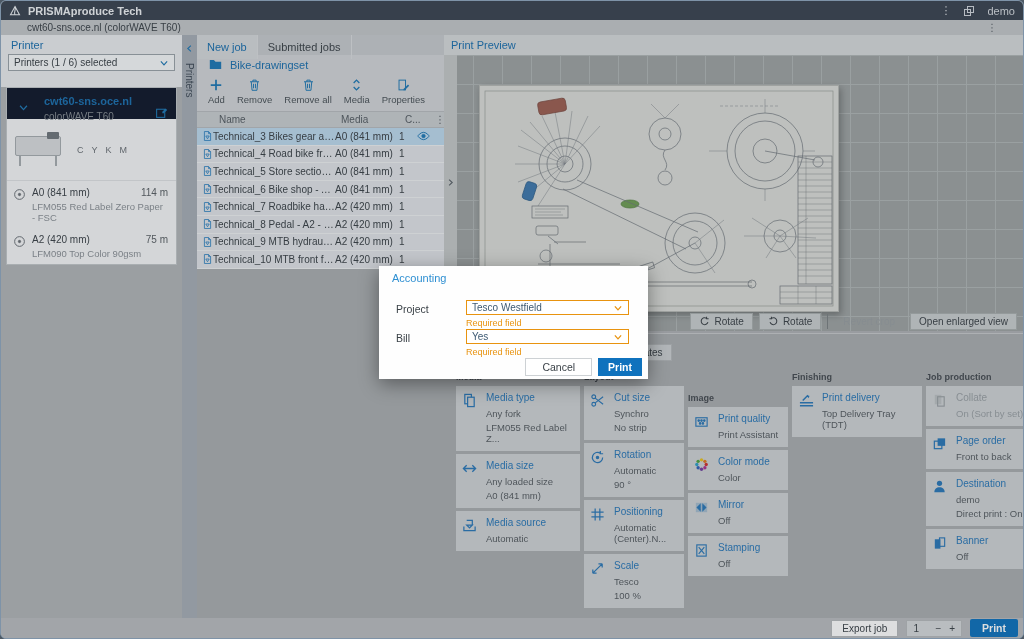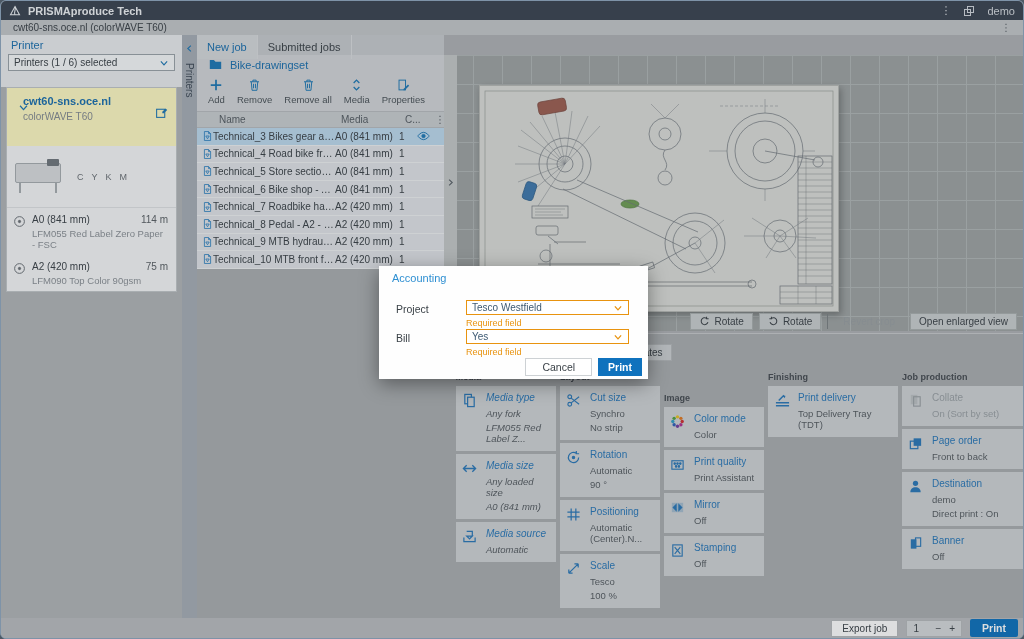--- a/index.html
+++ b/index.html
@@ -4,32 +4,32 @@
 <style>
   html,body{margin:0;padding:0;background:#4e5a66;font-family:"Liberation Sans",sans-serif;}
   #window{position:relative;width:1024px;height:639px;margin:0 auto;background:#aeb1b4;
     border:1px solid #7e93a8;border-radius:6px;overflow:hidden;box-sizing:border-box;}
   *{box-sizing:border-box;}
   
   #titlebar{position:absolute;left:0;top:0;width:100%;height:19px;background:#3a4350;color:#eef1f4;
     display:flex;align-items:center;font-size:11px;font-weight:bold;padding:0 8px;z-index:5;}
   #titlebar .right{margin-left:auto;display:flex;align-items:center;gap:12px;font-weight:normal;color:#d6dbe0;}
   #subbar{position:absolute;left:0;top:19px;width:100%;height:15px;background:#c3c6c9;color:#3b4248;
-    font-size:10px;display:flex;align-items:center;padding:0 12px;z-index:5;gap:32px;}
+    font-size:10px;display:flex;align-items:center;padding:0 26px;z-index:5;gap:32px;}
   #subbar .right{margin-left:auto;color:#5a6268;}
   
   #sidebar{position:absolute;left:0;top:34px;width:181px;bottom:20px;background:#b1b4b7;}
   #sidebar .topstrip{position:absolute;left:0;top:0;width:100%;height:52px;background:#e9ebed;}
   .label-blue{color:#1a6fae;}
   #printer-label{position:absolute;left:10px;top:4px;font-size:11px;}
   #printer-select{position:absolute;left:7px;top:19px;width:167px;height:17px;background:#f6f8f9;
     border:1px solid #9aa2a8;font-size:10px;color:#3b4248;display:flex;align-items:center;padding:0 5px;}
   #printer-select .chev{margin-left:auto;color:#1d78b5;}
   #printer-card{position:absolute;left:5px;top:52px;width:171px;background:#f5f6f7;border:1px solid #c2c6c9;}
-  #card-header{background:#fef9c3;height:58px;position:relative;padding:7px 8px 0 16px;}
+  #card-header{background:#0f172a;height:31px;position:relative;padding:7px 8px 0 37px;}
   #card-header .chev{position:absolute;left:11px;top:14px;color:#1d78b5;}
   #card-header .edit{position:absolute;right:8px;top:18px;color:#1d78b5;}
   #card-name{font-size:11px;font-weight:bold;color:#1a6fae;}
   #card-model{font-size:10px;color:#848b91;margin-top:4px;}
   #toner-row{display:flex;align-items:center;height:62px;border-bottom:1px solid #dfe2e4;padding:0 6px;}
   .printer-pic{width:52px;height:40px;position:relative;}
   .printer-pic .body{position:absolute;left:2px;top:6px;width:46px;height:20px;background:#d9dcde;border:1px solid #a7adb1;border-radius:2px;}
   .printer-pic .panel{position:absolute;right:6px;top:2px;width:12px;height:7px;background:#6f767c;border-radius:1px;}
   .printer-pic .legs{position:absolute;left:6px;top:26px;width:38px;height:10px;border-left:2px solid #a7adb1;border-right:2px solid #a7adb1;}
   .toners{display:flex;gap:8px;margin-left:12px;}
@@ -395,20 +395,23 @@
             </svg>
           </span>
           <span class="col-name">Technical_10 MTB front fork - ...</span>
           <span class="col-media">A2 (420 mm)</span>
           <span class="col-copies">1</span>
         </div>
       </div>
   </div>
 
   <div id="preview">
+    <div id="pv-header">
+      <span class="label-blue">Print Preview</span>
+    </div>
     <div id="pv-canvas">
       <div id="sheet">
         <svg width="358" height="225" viewBox="0 0 358 225" fill="none" stroke="#70767c" stroke-width="0.7">
           <rect x="5" y="5" width="348" height="215" stroke="#9a9f9b"></rect>
 
           <circle cx="85" cy="78" r="26"></circle>
             <circle cx="85" cy="78" r="18"></circle>
             <circle cx="85" cy="78" r="8"></circle>
           <path d="M85 78 41 44M85 78 50 36M85 78 62 30M85 78 75 26M85 78 92 25M85 78 108 30M85 78 120 40M85 78 38 60M85 78 35 78M85 78 38 96M85 78 46 110M85 78 58 120" stroke="#82878d" stroke-width="0.5"></path>
           <rect x="58" y="14" width="28" height="13" rx="3" fill="#9c5f52" stroke="#7c4a40" transform="rotate(-10 72 20)"></rect>
@@ -491,21 +494,21 @@
           <span>Revert crop</span>
         </button>
         <button class="pvbtn">
           <span>Open enlarged view</span>
         </button>
       </div>
 
     <div id="settings">
       <div id="templates-btn">Templates</div>
       <div id="sections">
-          <div class="section" style="width: 100px; font-style: italic;">
+          <div class="section" style="width: 124px;">
             <div class="section-title">Media</div>
             <div class="tiles">
               <div class="tile">
                 <span class="ticon">
                   <svg width="15" height="15" viewBox="0 0 16 16" stroke="currentColor" fill="none" stroke-width="1.3">
                     <rect x="3" y="1.5" width="7" height="10"></rect>
                     <rect x="6" y="4.5" width="7" height="10" fill="#ced2d5"></rect>
                   </svg>
                 </span>
                 <div>
@@ -591,20 +594,36 @@
                   <div class="ttitle">Scale</div>
                   <div class="tline">Tesco</div>
                   <div class="tline">100 %</div>
                 </div>
               </div>
             </div>
           </div>
           <div class="section" style="width: 100px; margin-top: 21px;">
             <div class="section-title">Image</div>
             <div class="tiles">
+              <div class="tile">
+                <span class="ticon">
+                  <svg width="15" height="15" viewBox="0 0 16 16" stroke="currentColor" fill="none" stroke-width="1.2">
+                    <rect x="2" y="4" width="12" height="9"></rect>
+                    <circle cx="5" cy="7" r="0.8" fill="currentColor"></circle>
+                    <circle cx="8" cy="7" r="0.8" fill="currentColor"></circle>
+                    <circle cx="11" cy="7" r="0.8" fill="currentColor"></circle>
+                    <circle cx="6.5" cy="10" r="0.8" fill="currentColor"></circle>
+                    <circle cx="9.5" cy="10" r="0.8" fill="currentColor"></circle>
+                  </svg>
+                </span>
+                <div>
+                  <div class="ttitle">Print quality</div>
+                  <div class="tline">Print Assistant</div>
+                </div>
+              </div>
               <div class="tile">
                 <span class="ticon">
                   <svg width="15" height="15" viewBox="0 0 16 16" fill="none">
                     <circle cx="8" cy="3" r="1.8" fill="#e8c020"></circle>
                     <circle cx="11.6" cy="4.6" r="1.8" fill="#e07820"></circle>
                     <circle cx="13" cy="8" r="1.8" fill="#d03030"></circle>
                     <circle cx="11.6" cy="11.4" r="1.8" fill="#b03090"></circle>
                     <circle cx="8" cy="13" r="1.8" fill="#7040a0"></circle>
                     <circle cx="4.4" cy="11.4" r="1.8" fill="#3060b8"></circle>
                     <circle cx="3" cy="8" r="1.8" fill="#30a0c8"></circle>
@@ -612,36 +631,20 @@
                   </svg>
                 </span>
                 <div>
                   <div class="ttitle">Color mode</div>
                   <div class="tline">Color</div>
                 </div>
               </div>
               <div class="tile">
                 <span class="ticon">
                   <svg width="15" height="15" viewBox="0 0 16 16" stroke="currentColor" fill="none" stroke-width="1.2">
-                    <rect x="2" y="4" width="12" height="9"></rect>
-                    <circle cx="5" cy="7" r="0.8" fill="currentColor"></circle>
-                    <circle cx="8" cy="7" r="0.8" fill="currentColor"></circle>
-                    <circle cx="11" cy="7" r="0.8" fill="currentColor"></circle>
-                    <circle cx="6.5" cy="10" r="0.8" fill="currentColor"></circle>
-                    <circle cx="9.5" cy="10" r="0.8" fill="currentColor"></circle>
-                  </svg>
-                </span>
-                <div>
-                  <div class="ttitle">Print quality</div>
-                  <div class="tline">Print Assistant</div>
-                </div>
-              </div>
-              <div class="tile">
-                <span class="ticon">
-                  <svg width="15" height="15" viewBox="0 0 16 16" stroke="currentColor" fill="none" stroke-width="1.2">
                     <rect x="2" y="3" width="12" height="10" fill="currentColor" opacity="0.25" stroke="none"></rect>
                     <path d="M6.5 5 3.5 8l3 3zM9.5 5l3 3-3 3z" fill="currentColor"></path>
                   </svg>
                 </span>
                 <div>
                   <div class="ttitle">Mirror</div>
                   <div class="tline">Off</div>
                 </div>
               </div>
               <div class="tile">

